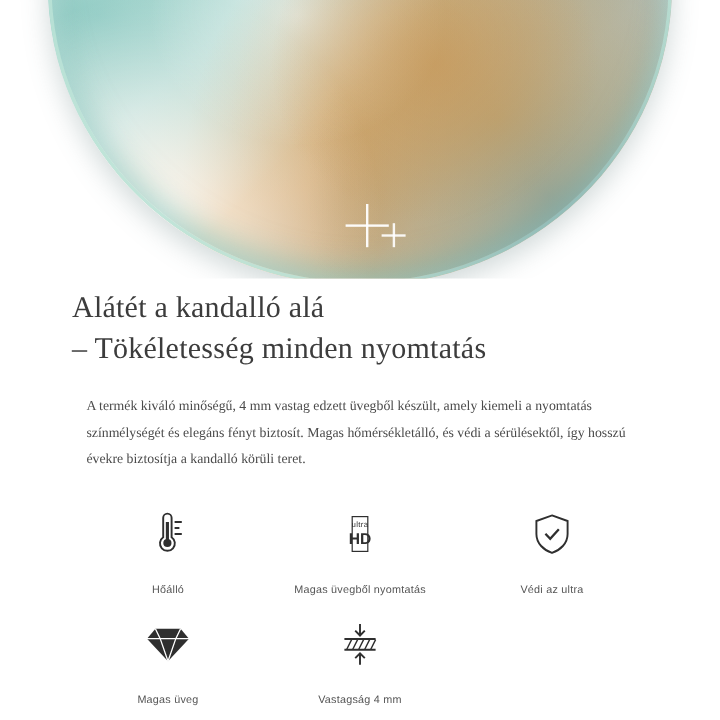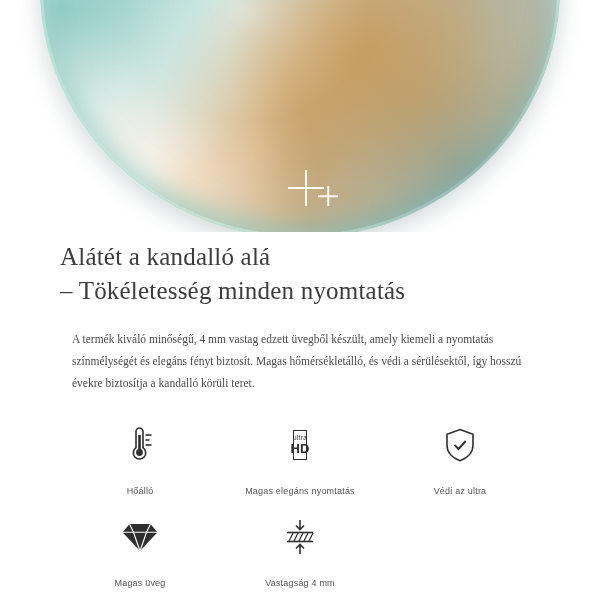--- a/index.html
+++ b/index.html
@@ -195,21 +195,21 @@
       <div class="feature-label">Hőálló</div>
     </div>
 
     <div class="feature">
       <div class="feature-icon">
         <div class="hd-box">
           <span class="ultra">ultra</span>
           <span class="hd">HD</span>
         </div>
       </div>
-      <div class="feature-label">Magas elegáns nyomtatás</div>
+      <div class="feature-label">Magas üvegből nyomtatás</div>
     </div>
 
     <div class="feature">
       <div class="feature-icon">
         <svg width="34" height="38" viewBox="0 0 34 38" fill="none" stroke="#2f2f2f" stroke-width="1.6">
           <path d="M17 3.5 L30 8.2 V19c0 8-6.2 13.4-13 15.8C10.2 32.4 4 27 4 19V8.2z"></path>
           <path d="M11.5 18.8 l4 4.2 7.2-8" stroke-width="1.9"></path>
         </svg>
       </div>
       <div class="feature-label">Védi az ultra</div>

